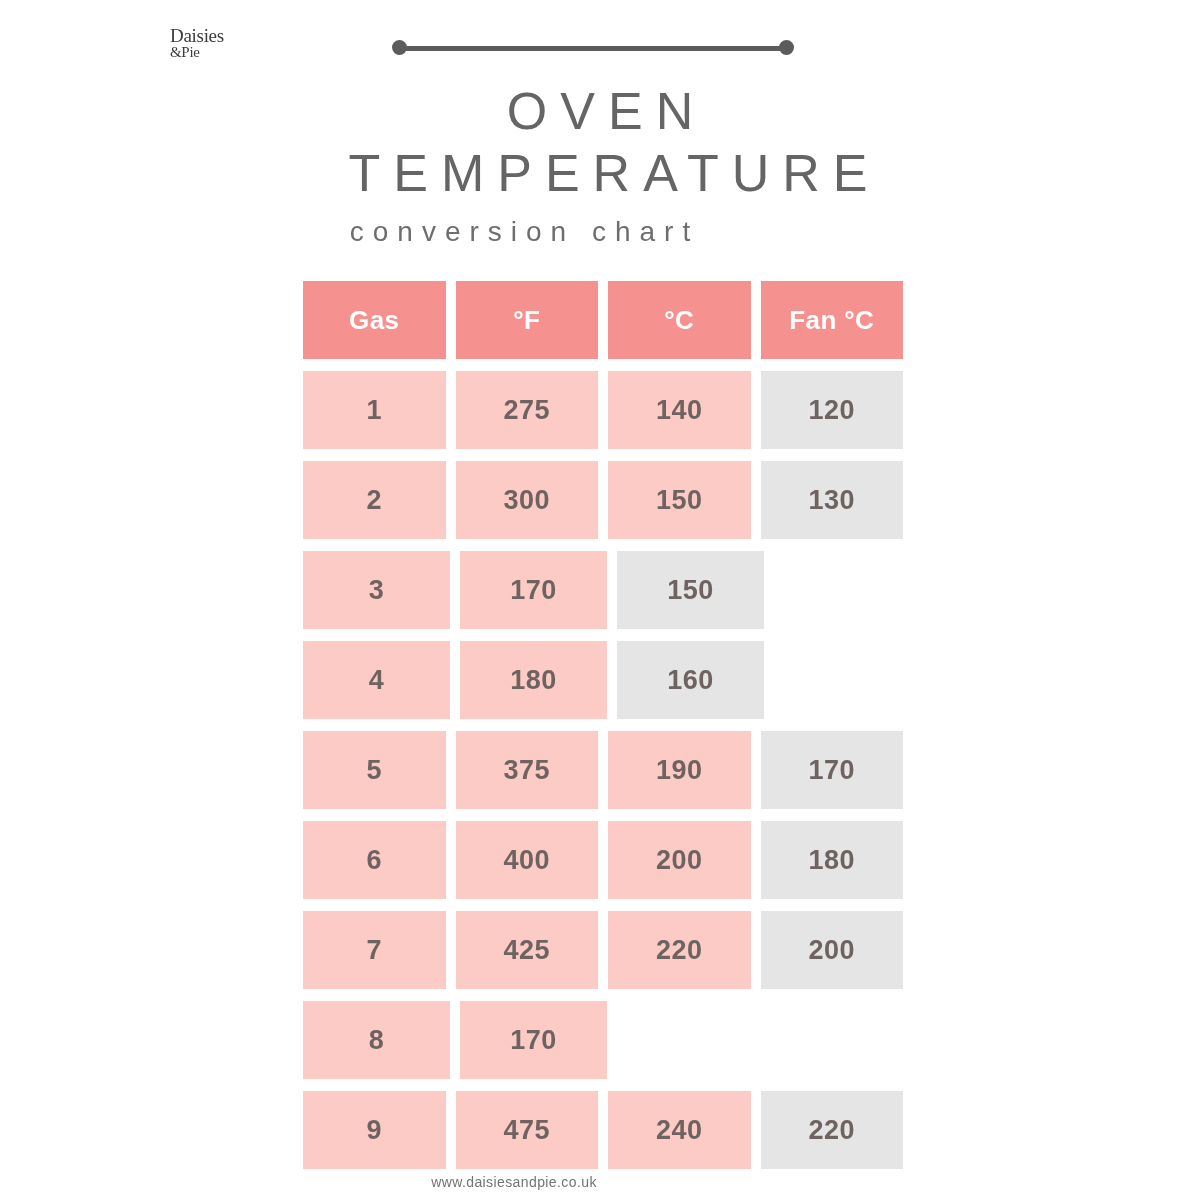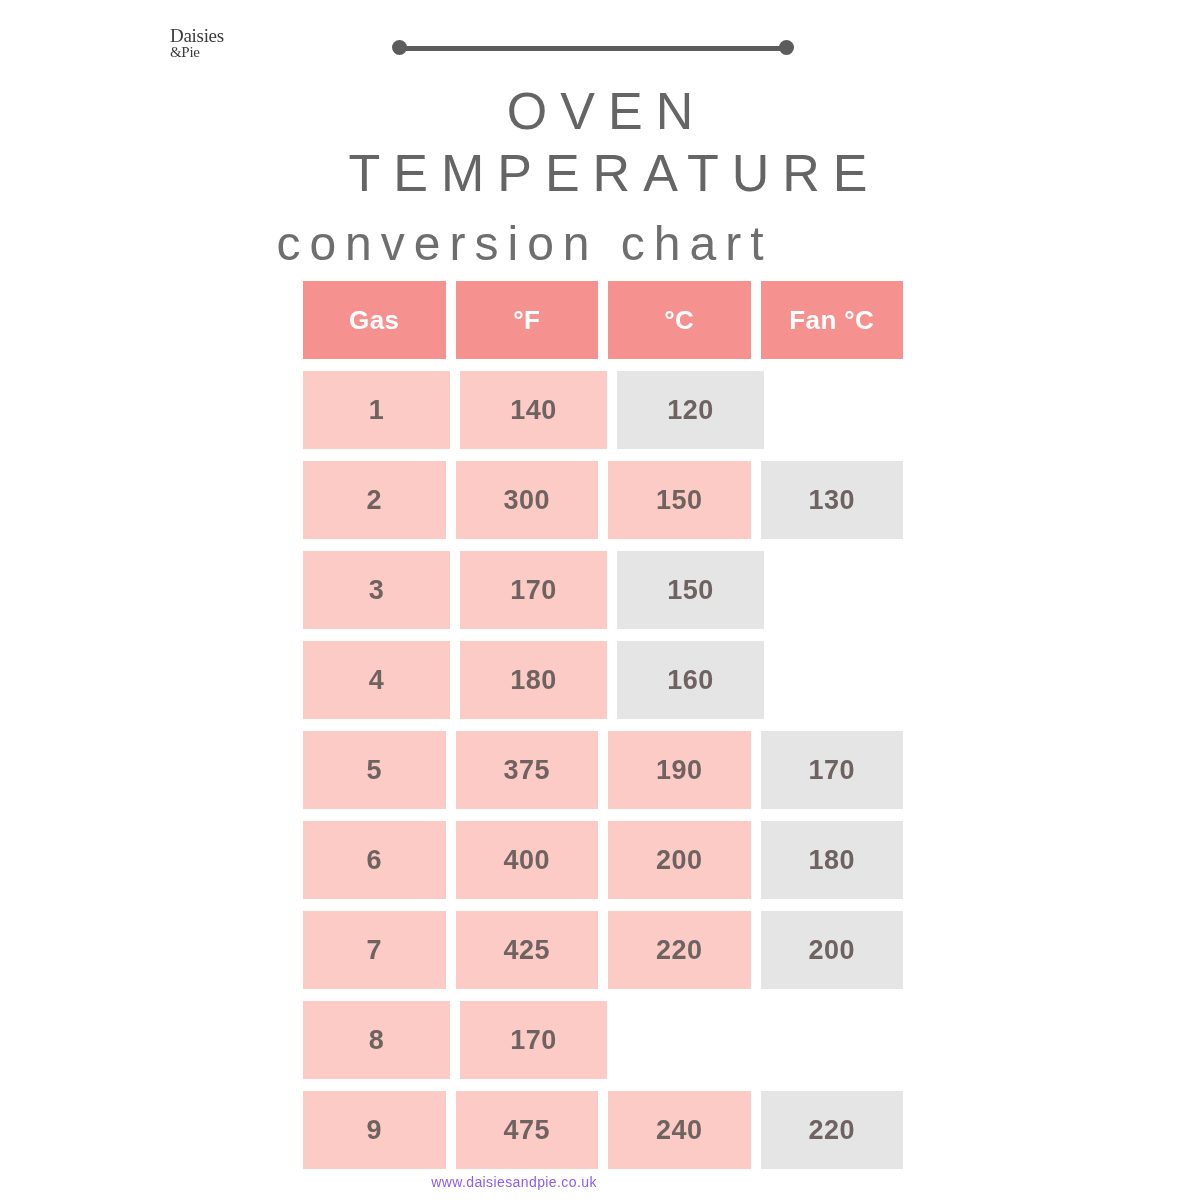--- a/index.html
+++ b/index.html
@@ -86,21 +86,21 @@
   .title-l1 { display: block; }
   .title-l2 { display: block; padding-left: 16px; }
 
   .subtitle {
     position: absolute;
     left: 0;
     top: 216px;
     width: 1040px;
     text-align: center;
     color: #6e6e6e;
-    font-size: 48px;
+    font-size: 28px;
     font-weight: 300;
     letter-spacing: 9px;
     text-indent: 9px;
   }
 
   
   .table {
     position: absolute;
     left: 283px;
     top: 281px;
@@ -138,21 +138,21 @@
     background: #e5e5e5;
   }
 
   
   .footer {
     position: absolute;
     left: 0;
     top: 1174px;
     width: 1028px;
     text-align: center;
-    color: #8b5cf6;
+    color: #737373;
     font-size: 14px;
     letter-spacing: 0.4px;
   }
 </style>
 </head>
 <body>
 
 <div class="brand">
   <span class="brand-line1">Daisies</span>
   <span class="brand-line2">&amp;Pie</span>
@@ -178,20 +178,21 @@
 
   <div class="row header-row">
     <div class="cell">Gas</div>
     <div class="cell">°F</div>
     <div class="cell">°C</div>
     <div class="cell">Fan °C</div>
   </div>
 
   <div class="row data-row">
     <div class="cell">1</div>
+    <div class="cell">275</div>
     <div class="cell">140</div>
     <div class="cell light">120</div>
   </div>
 
   <div class="row data-row">
     <div class="cell">2</div>
     <div class="cell">300</div>
     <div class="cell">150</div>
     <div class="cell light">130</div>
   </div>

